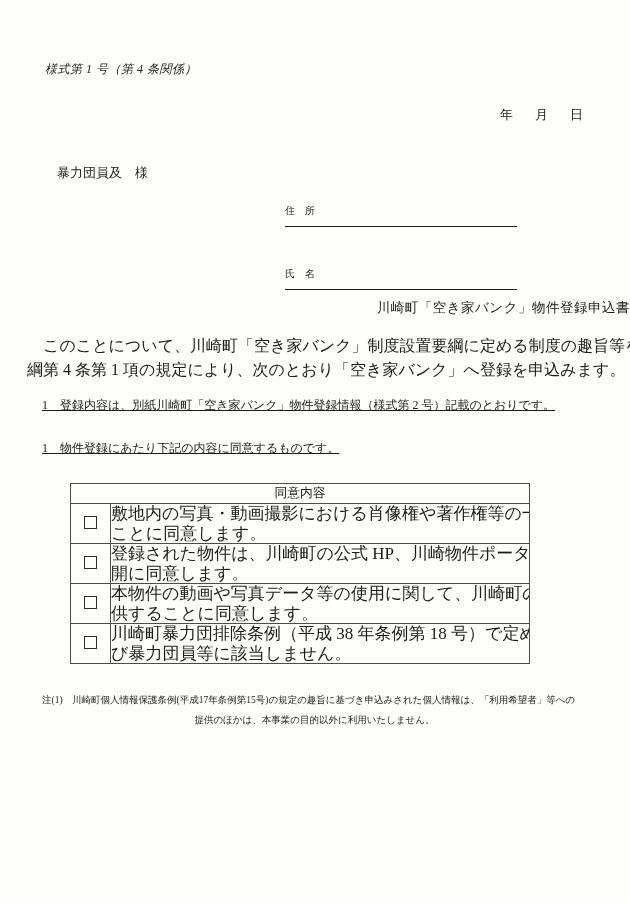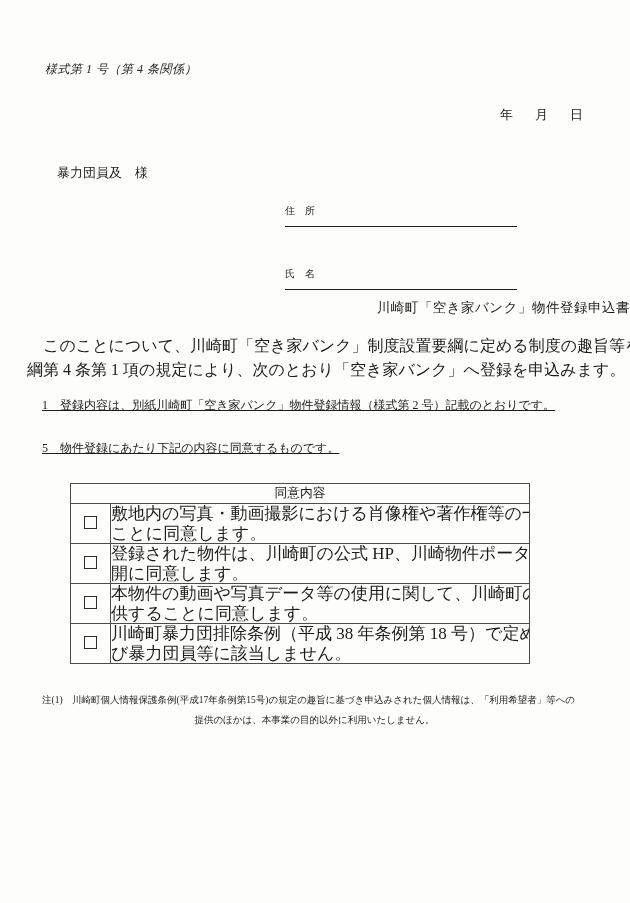--- a/index.html
+++ b/index.html
@@ -111,21 +111,21 @@
     <span class="value"></span>
   </div>
 
   <div class="doc-title">川崎町「空き家バンク」物件登録申込書</div>
 
   <div class="intro">　このことについて、川崎町「空き家バンク」制度設置要綱に定める制度の趣旨等を理解し、同要
 綱第 4 条第 1 項の規定により、次のとおり「空き家バンク」へ登録を申込みます。</div>
 
   <div class="list-item list-item-1">1　登録内容は、別紙川崎町「空き家バンク」物件登録情報（様式第 2 号）記載のとおりです。</div>
 
-  <div class="list-item list-item-2">5　物件登録にあたり下記の内容に同意するものです。</div>
+  <div class="list-item list-item-2">1　物件登録にあたり下記の内容に同意するものです。</div>
 
   <table class="consent-table">
     <colgroup>
       <col class="cb-col">
       <col>
     </colgroup>
     <thead>
       <tr>
         <th colspan="2" class="header-cell">同意内容</th>
       </tr>

